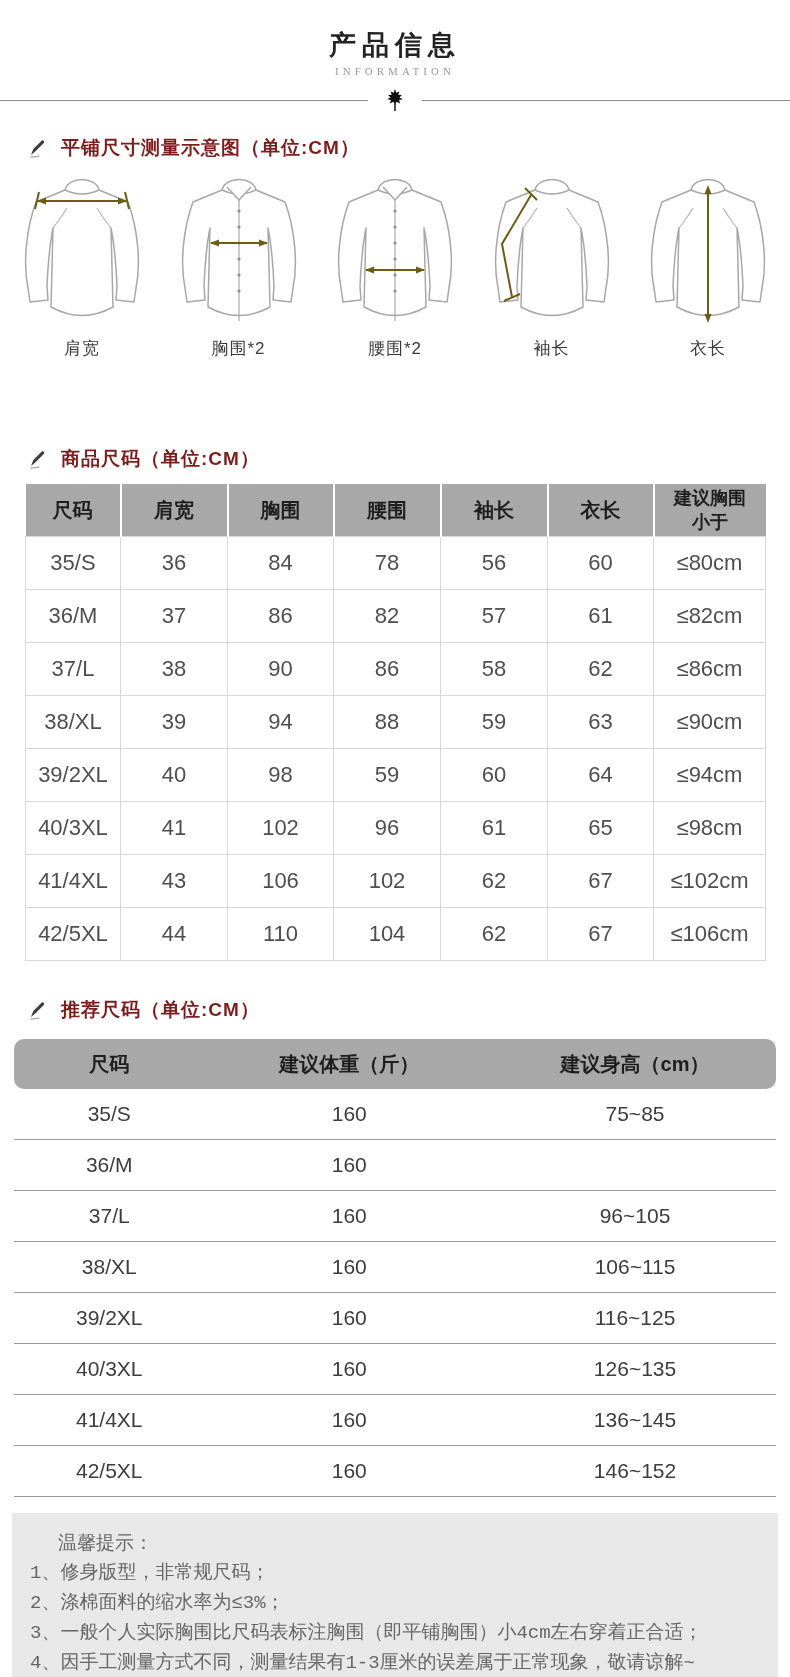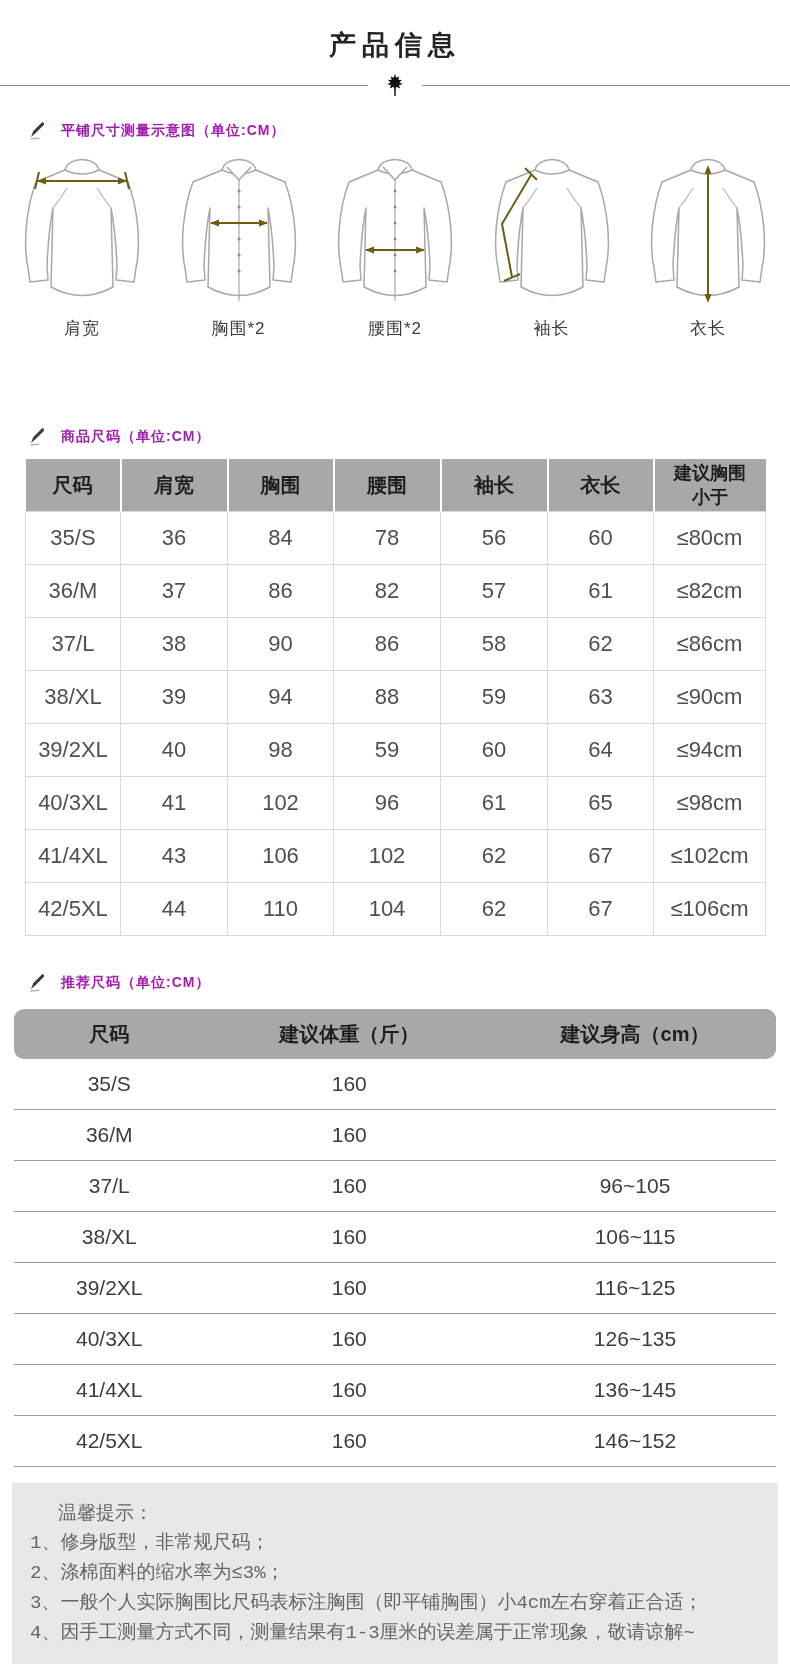--- a/index.html
+++ b/index.html
@@ -10,22 +10,22 @@
   .hd{padding-top:28px;text-align:center;}
   .hd-title{font-family:"Liberation Serif","DejaVu Serif",serif;font-size:27px;font-weight:700;
             letter-spacing:6px;color:#232323;line-height:34px;}
   .hd-sub{font-family:"Liberation Serif","DejaVu Serif",serif;font-size:11px;letter-spacing:4px;
           color:#9a9a9a;margin-top:3px;}
   .divider{display:flex;align-items:center;margin-top:12px;height:22px;}
   .divider .line{flex:1;border-top:1px solid #8d8d8d;height:0;}
   .divider .leaf{margin:0 16px;display:flex;align-items:center;}
 
   
-  .sec-title{display:flex;align-items:center;gap:13px;margin-left:27px;font-size:14px;
-             font-weight:600;color:#a21caf;letter-spacing:1px;}
+  .sec-title{display:flex;align-items:center;gap:13px;margin-left:27px;font-size:19px;
+             font-weight:600;color:#7f1d1d;letter-spacing:1px;}
   .sec-title .pen{flex:0 0 auto;display:flex;}
 
   
   .shirts{display:flex;justify-content:space-between;padding:0 4px;margin-top:10px;}
   .shirt-fig{margin:0;width:156px;text-align:center;}
   .shirt-fig svg{display:block;margin:0 auto;}
   .shirt-cap{font-size:17px;color:#3c3c3c;margin-top:4px;letter-spacing:1px;}
 
   
   .t1-wrap{margin:12px 25px 0 25px;}
@@ -55,20 +55,21 @@
   .gap-sec2{height:86px;}
   .gap-sec3{height:36px;}
 </style>
 </head>
 <body>
 
 <div class="page">
 
   <div class="hd">
     <div class="hd-title">产品信息</div>
+    <div class="hd-sub">INFORMATION</div>
     <div class="divider">
       <span class="line"></span>
       <span class="leaf">
         <svg width="22" height="24" viewBox="0 0 24 26">
           <path fill="#111" d="M12 1 L13.4 5.2 L16.8 3.6 L15.6 7.4 L19.6 7.6 L16.8 10.3 L20.6 12.2 L16.4 13 L17.6 16.8 L13.6 15 L12 19 L10.4 15 L6.4 16.8 L7.6 13 L3.4 12.2 L7.2 10.3 L4.4 7.6 L8.4 7.4 L7.2 3.6 L10.6 5.2 Z"></path>
           <path stroke="#111" stroke-width="1.6" d="M12 17 L12 25"></path>
         </svg>
       </span>
       <span class="line"></span>
     </div>
@@ -322,20 +323,21 @@
   <div class="t2">
     <div class="t2-header" id="rec-table-head">
         <div>尺码</div>
         <div>建议体重（斤）</div>
         <div>建议身高（cm）</div>
       </div>
     <div class="t2-body" id="rec-table-body">
         <div class="t2-row">
           <div>35/S</div>
           <div>160</div>
+          <div>75~85</div>
         </div>
         <div class="t2-row">
           <div>36/M</div>
           <div>160</div>
         </div>
         <div class="t2-row">
           <div>37/L</div>
           <div>160</div>
           <div>96~105</div>
         </div>

